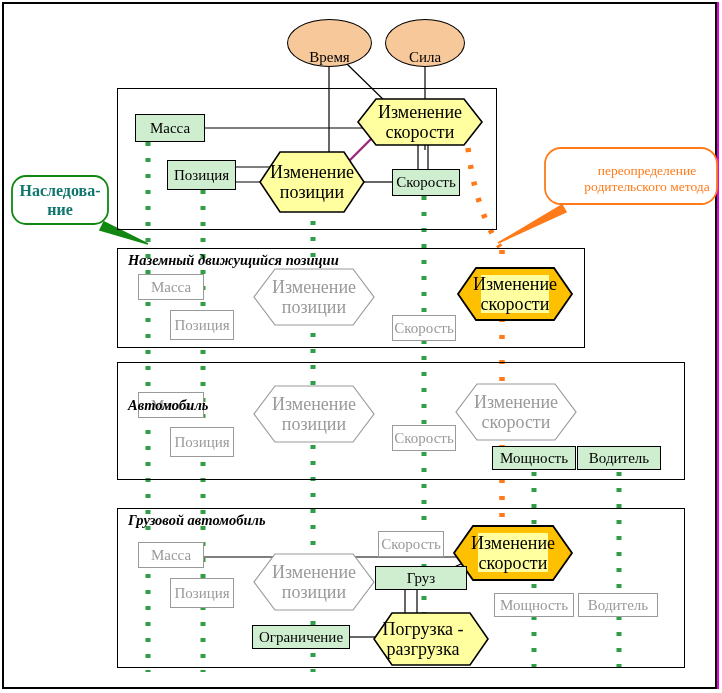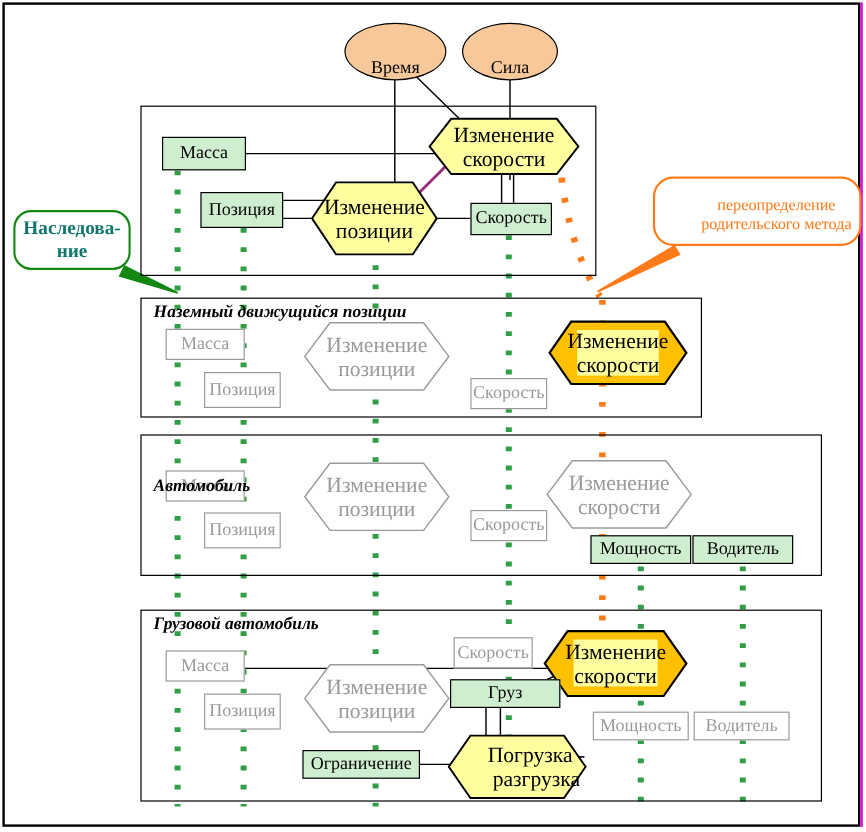--- a/index.html
+++ b/index.html
@@ -213,21 +213,21 @@
   <div class="node attr" style="left:375px;top:566px;width:92px;height:24px;">
     <span>Груз</span>
   </div>
   <div class="node attr" style="left:252px;top:625px;width:98px;height:24px;">
     <span>Ограничение</span>
   </div>
 
   <svg class="hex" style="left:372px;top:611px;width:118px;height:56px;" viewBox="0 0 118 56">
     <polygon points="20,2 98,2 116,28 98,54 20,54 2,28" fill="#ffffa0" stroke="#000" stroke-width="1.6"></polygon>
   </svg>
-  <div class="hexlabel" style="left:388px;top:611px;width:118px;height:56px;font-family:Liberation Serif, serif;">Погрузка -
+  <div class="hexlabel" style="left:364px;top:611px;width:118px;height:56px;font-family:Liberation Serif, serif;">Погрузка -
 разгрузка</div>
 
   <svg class="layer over" viewBox="0 0 722 693">
     <rect x="12" y="176" width="96" height="48" rx="14" ry="14" fill="#fff" stroke="#128712" stroke-width="1.8"></rect>
     <rect x="545" y="148" width="172" height="56" rx="16" ry="16" fill="#fff" stroke="#ff7b1a" stroke-width="1.8"></rect>
   </svg>
 
   <div class="callout-text callout-green" style="left:12px;top:176px;width:96px;height:48px;z-index:7;">Наследова-
 ние</div>
   <div class="callout-text callout-orange" style="left:545px;top:148px;width:172px;height:62px;z-index:7;padding-left:16px;">переопределение

